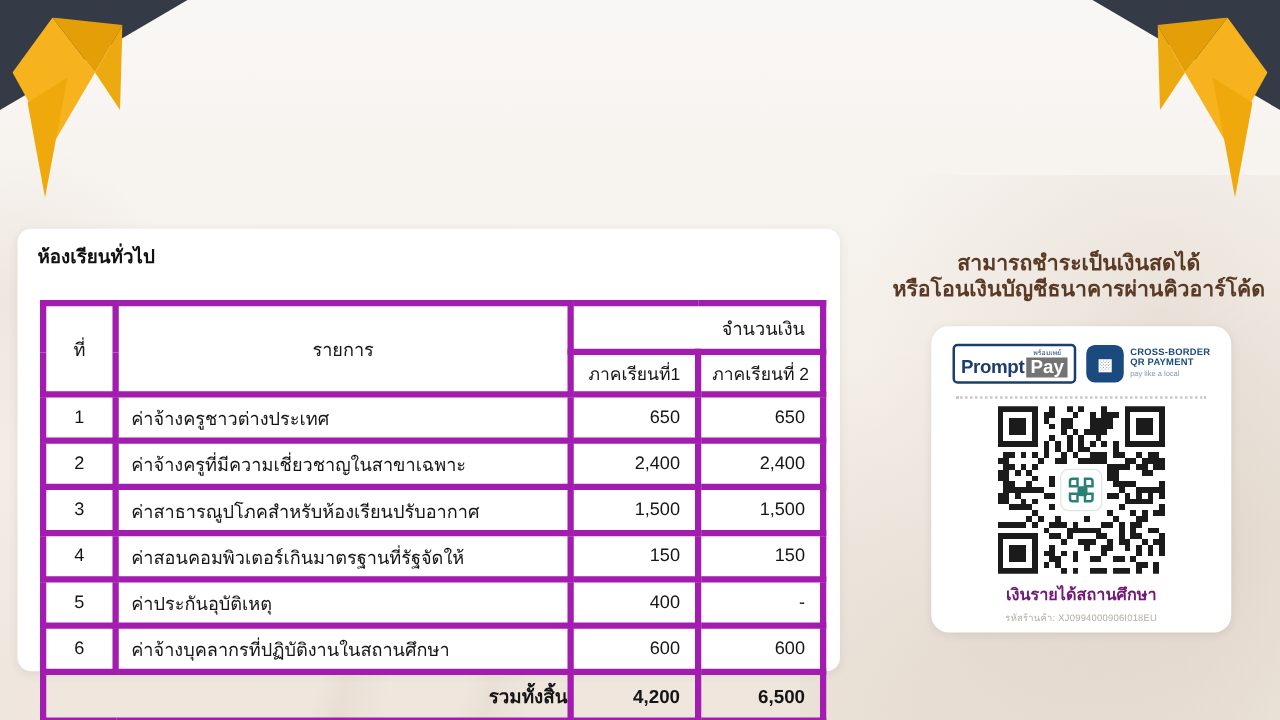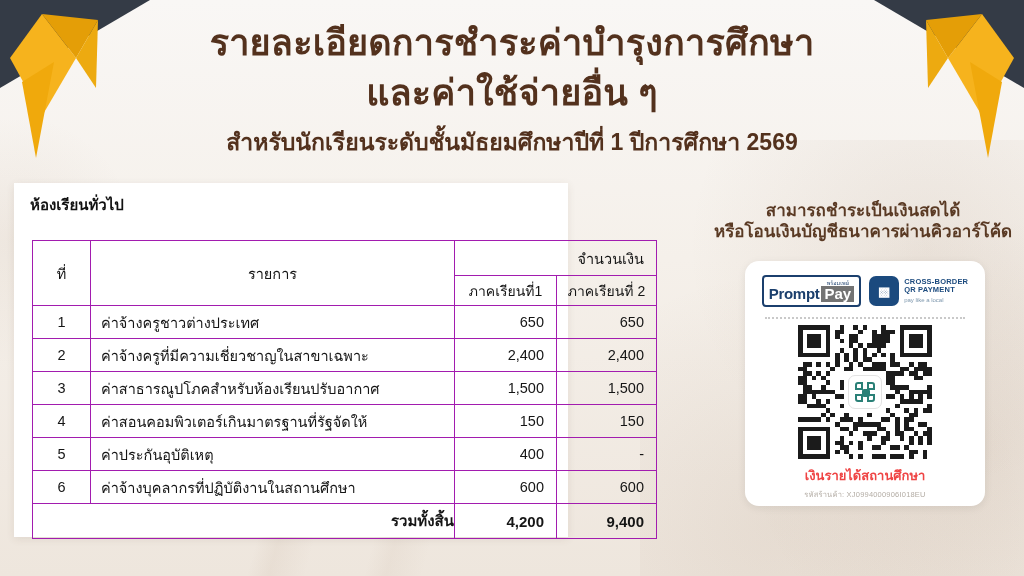--- a/index.html
+++ b/index.html
@@ -31,26 +31,26 @@
   .rb-y3{background:#edaa10;clip-path:polygon(76px 58px,98px 20px,96px 88px);}
   .rb-tail{background:#f0a90c;clip-path:polygon(22px 82px,54px 62px,36px 158px);display:none;}
   .ribbon-right .rb-tail{display:block;}
 
   
   .title-wrap{position:absolute;left:90px;top:18px;width:844px;text-align:center;color:#53311d;}
   .title-line{font-size:36px;font-weight:800;line-height:50px;letter-spacing:.2px;}
   .subtitle{font-size:23px;font-weight:800;margin-top:6px;}
 
   
-  .panel{position:absolute;left:14px;top:183px;width:554px;height:354px;background:#ffffff;
-    box-shadow:0 2px 8px rgba(90,70,50,.10);}
+  .panel{position:absolute;left:14px;top:183px;width:658px;height:354px;background:#ffffff;
+    box-shadow:0 2px 8px rgba(90,70,50,.10);border-radius:11px;}
   .section-label{position:absolute;left:16px;top:10px;font-size:15px;font-weight:700;color:#111;}
   table.fees{position:absolute;left:18px;top:57px;width:624px;border-collapse:collapse;
     table-layout:fixed;font-size:14.5px;color:#151515;}
-  table.fees th,table.fees td{border:1px solid #a21caf;font-weight:400;padding:0;margin-left:30px;}
+  table.fees th,table.fees td{border:5px solid #a21caf;font-weight:400;padding:0;margin-left:30px;}
   table.fees{border:1.5px solid #3d3d3d;}
   tr.hrow1 th{height:34px;}
   tr.hrow2 th{height:29px;font-size:14px;}
   tr.drow td{height:32px;}
   tr.trow td{height:34px;font-weight:700;font-size:15px;text-align:right;}
   .c{text-align:center;}
   .l{text-align:left;padding-left:10px !important;}
   .r{text-align:right;padding-right:12px !important;}
 
   
@@ -76,21 +76,21 @@
   .qr-wrap{position:relative;width:134px;height:134px;margin-top:2px;}
   .qr-logo{position:absolute;left:50px;top:50px;width:34px;height:34px;background:#fff;
     border:1px solid #e3e3e3;border-radius:7px;box-sizing:border-box;}
   .qr-glyph{position:absolute;inset:6px;}
   .qr-glyph span{position:absolute;width:8px;height:8px;border:2.5px solid #2a8077;box-sizing:border-box;}
   .qg-tl{left:0;top:0;border-right:none;border-bottom:none;border-top-left-radius:3px;}
   .qg-tr{right:0;top:0;border-left:none;border-bottom:none;border-top-right-radius:3px;}
   .qg-bl{left:0;bottom:0;border-right:none;border-top:none;border-bottom-left-radius:3px;}
   .qg-br{right:0;bottom:0;border-left:none;border-top:none;border-bottom-right-radius:3px;}
   .qg-dot{position:absolute;left:7px;top:7px;width:7px;height:7px;background:#2a8077;border-radius:2px;border:none !important;}
-  .qr-cap-title{font-size:13px;font-weight:800;color:#ef4444;margin-top:6px;}
+  .qr-cap-title{font-size:13px;font-weight:800;color:#701a75;margin-top:6px;}
   .qr-cap-account{font-size:10.5px;color:#3a3a3a;margin-top:2px;}
   .qr-cap-code{font-size:7.5px;color:#b3aca4;margin-top:2px;letter-spacing:.2px;}
 </style>
 </head>
 <body>
 
 <div id="canvas">
 
   <div class="wash wash-right"></div>
   <div class="wash wash-bottom"></div>
@@ -104,25 +104,20 @@
       <i class="rb-tail"></i>
   </div>
   <div class="ribbon ribbon-right">
     <i class="rb-navy"></i>
       <i class="rb-y1"></i>
       <i class="rb-y2"></i>
       <i class="rb-y3"></i>
       <i class="rb-tail"></i>
   </div>
 
-  <div class="title-wrap">
-    <div class="title-line">รายละเอียดการชำระค่าบำรุงการศึกษา</div>
-    <div class="title-line">และค่าใช้จ่ายอื่น ๆ</div>
-    <div class="subtitle">สำหรับนักเรียนระดับชั้นมัธยมศึกษาปีที่ 1 ปีการศึกษา 2569</div>
-  </div>
 
   <div class="panel">
     <div class="section-label">ห้องเรียนทั่วไป</div>
     <table class="fees">
       <colgroup>
           <col style="width:58px">
           <col style="width:364px">
           <col style="width:102px">
           <col style="width:100px">
         </colgroup>
@@ -168,21 +163,21 @@
       </tr>
       <tr class="drow">
         <td class="c">6</td>
         <td class="l">ค่าจ้างบุคลากรที่ปฏิบัติงานในสถานศึกษา</td>
         <td class="r">600</td>
         <td class="r">600</td>
       </tr>
       <tr class="trow">
         <td class="c" colspan="2">รวมทั้งสิ้น</td>
         <td class="r">4,200</td>
-        <td class="r">9,400</td>
+        <td class="r">6,500</td>
       </tr>
     </tbody>
       </table>
   </div>
 
   <div class="pay-heading">
     <div>สามารถชำระเป็นเงินสดได้</div>
     <div>หรือโอนเงินบัญชีธนาคารผ่านคิวอาร์โค้ด</div>
   </div>
 

